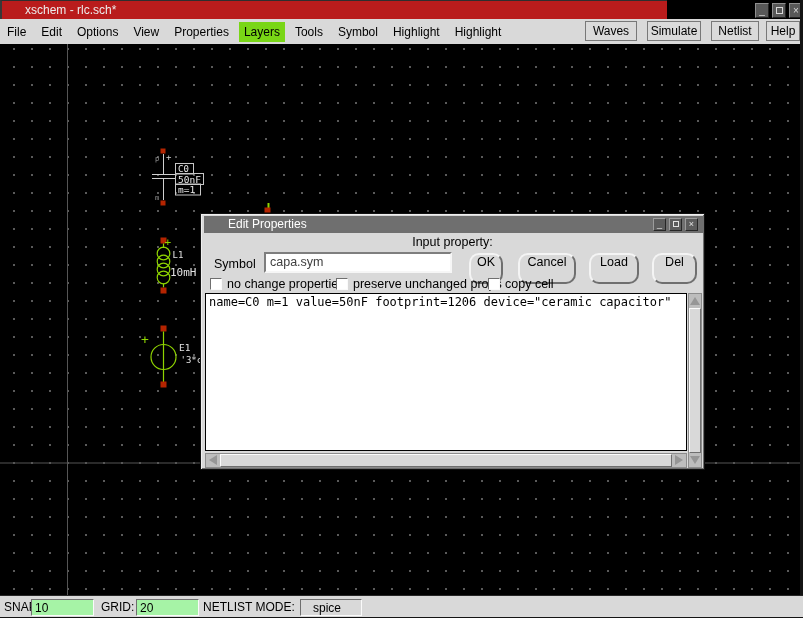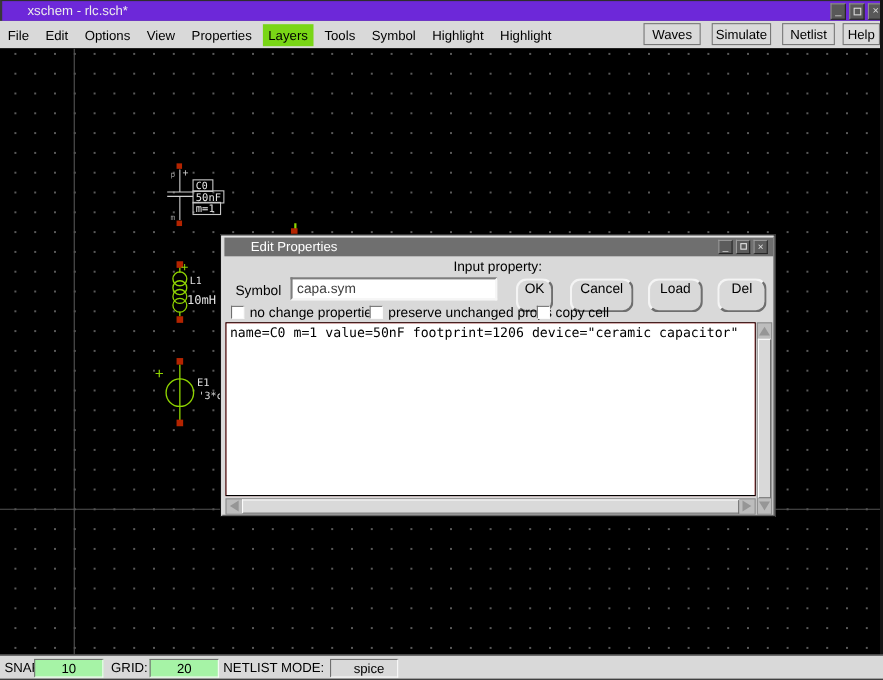--- a/index.html
+++ b/index.html
@@ -1,20 +1,20 @@
 <!DOCTYPE html>
 <html><head>
 <meta charset="utf-8">
 <style>
   * { margin:0; padding:0; box-sizing:border-box; }
   html,body { width:803px; height:618px; }
   body { font-family:"Liberation Sans", sans-serif; background:#000; position:relative; overflow:hidden; }
 
   
-  .titlebar { position:absolute; left:0; top:0; width:803px; height:19px; background:#6d28d9;
+  .titlebar { position:absolute; left:0; top:0; width:667px; height:19px; background:#b91c1c;
               border-top:1px solid #2e2e2e; border-left:2px solid #383838; }
   .title-text { position:absolute; left:23px; top:2px; font-size:12px; color:#ececec; }
   .winbtn { position:absolute; top:2px; width:14px; height:15px; background:#585858;
             border-top:1px solid #8f8f8f; border-left:1px solid #8f8f8f;
             border-bottom:1px solid #222; border-right:1px solid #222;
             color:#d9d9d9; font-size:10px; text-align:center; line-height:13px; }
   .winbtn .maxbox { display:inline-block; width:7px; height:7px; border:1px solid #d9d9d9; margin-top:3px; }
 
   .menubar { position:absolute; left:0; top:19px; width:803px; height:25px; background:#d9d9d9; }
   .menu-items { position:absolute; left:2px; top:0; height:25px; display:flex; align-items:center;text-align:center; }
@@ -78,21 +78,21 @@
   .arr-down  { border-left:5px solid transparent; border-right:5px solid transparent; border-top:8px solid #969696; }
   .arr-left  { border-top:5px solid transparent; border-bottom:5px solid transparent; border-right:8px solid #969696; }
   .arr-right { border-top:5px solid transparent; border-bottom:5px solid transparent; border-left:8px solid #969696; }
 
   
   .statusbar { position:absolute; left:0; top:595px; width:803px; height:23px; background:#d9d9d9;
                border-top:1px solid #262626; border-bottom:1px solid #141414; font-size:12px; color:#000; }
   .sb-label { position:absolute; top:4px; }
   .sb-entry { position:absolute; top:3px; height:17px; font-size:12px; padding:1px 3px;
               border-top:1px solid #6f6f6f; border-left:1px solid #6f6f6f;
-              border-bottom:1px solid #fafafa; border-right:1px solid #fafafa;text-align:center; }
+              border-bottom:1px solid #fafafa; border-right:1px solid #fafafa; }
   .sb-green { background:#a6f3a6; }
   .sb-gray  { background:#d9d9d9; }
   .sb-info  { position:absolute; top:4px; left:352px; white-space:pre; }
 </style>
 </head>
 <body>
 
 <div class="titlebar">
   <span class="title-text">xschem - rlc.sch*</span>
   <div class="winbtn" style="left:753px;">

